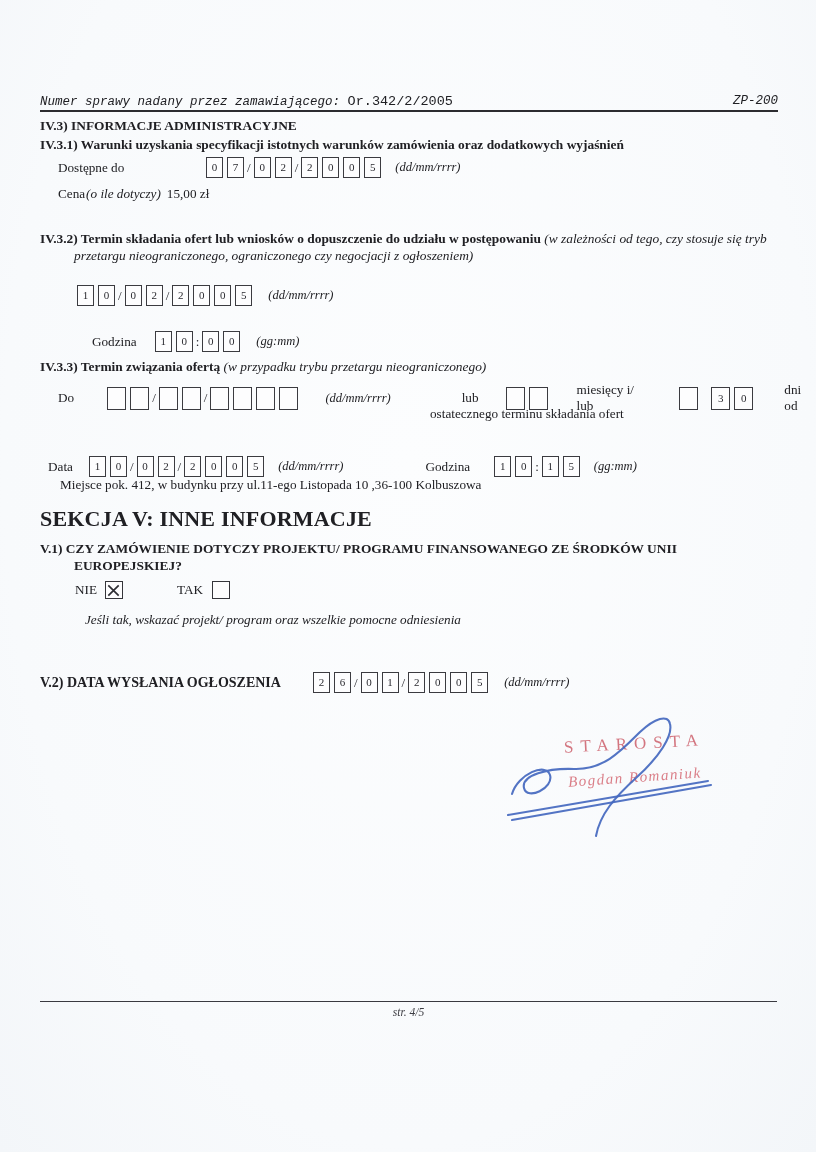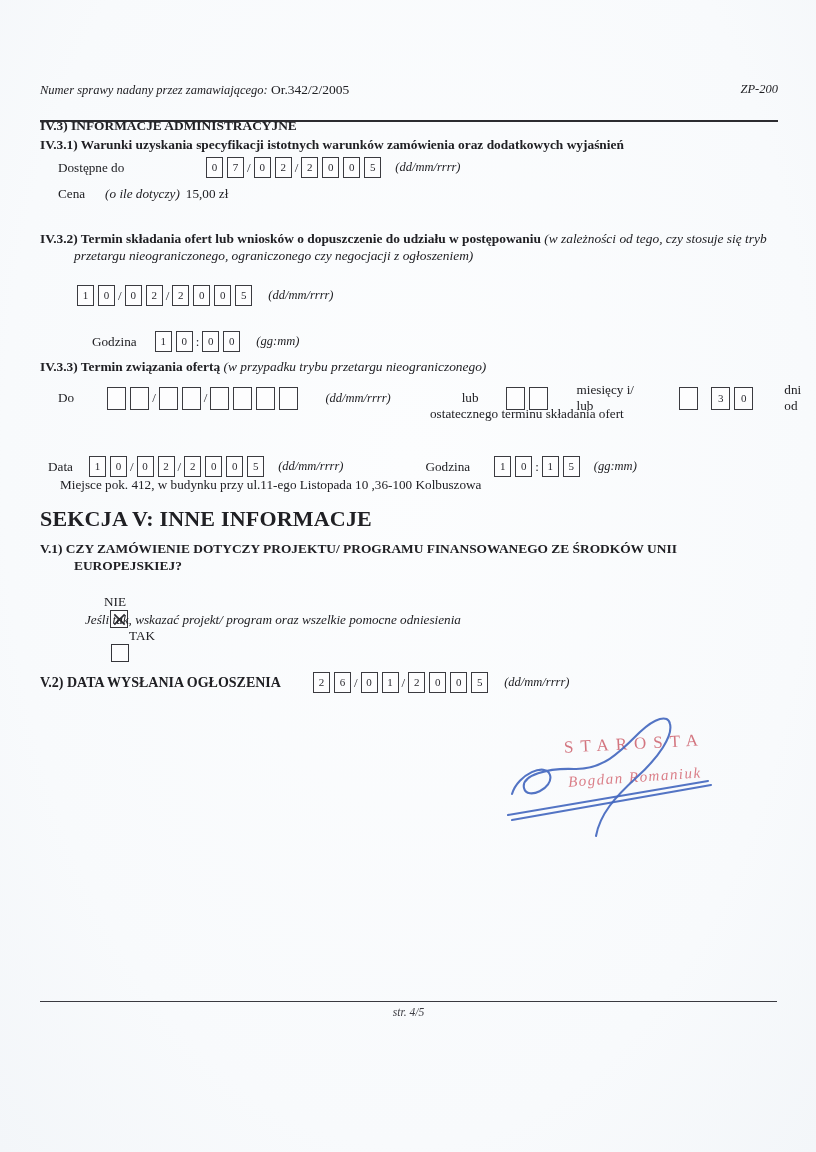--- a/index.html
+++ b/index.html
@@ -11,22 +11,22 @@
     background:#fafbfd;
     background-image:radial-gradient(ellipse at 50% 40%, #fcfdfe 0%, #f8fafc 70%, #f3f6f9 100%);
     font-family:"Liberation Serif", serif;
     color:#202024;
     overflow:hidden;
   }
   .abs{position:absolute;}
   .it{font-style:italic;}
   .b{font-weight:bold;}
   
-  .hdr{left:40px;top:82px;width:738px;display:flex;justify-content:space-between;
-       font-size:12.5px;padding-bottom:22px;border-bottom:2px solid #2c2c30;}
+  .hdr{left:40px;top:94px;width:738px;display:flex;justify-content:space-between;
+       font-size:12.5px;padding-bottom:1px;border-bottom:2px solid #2c2c30;font-family:Liberation Mono, monospace;}
   .hdr .case{white-space:nowrap;}
   .hdr .case .lbl{font-style:italic;}
   .hdr .case .num{font-style:normal;font-size:13.5px;}
   
   .h1{font-size:13.4px;font-weight:bold;line-height:1.25;}
   .hang{padding-left:34px;text-indent:-34px;}
   .big-h{font-size:22px;font-weight:bold;letter-spacing:.2px;}
   .body-t{font-size:13.2px;}
   
   .dgroup{display:inline-flex;align-items:center;}
@@ -86,21 +86,21 @@
         <span class="dbox">2</span>
         <span class="dbox">0</span>
         <span class="dbox">0</span>
         <span class="dbox">5</span>
       </span>
     <span class="fmt" style="margin-left:12px;">(dd/mm/rrrr)</span>
   </div>
 
   <div class="abs row" style="left:58px;top:186px;">
     <span>Cena</span>
-    <span class="it" style="margin-left:20px;">(o ile dotyczy)</span>
+    <span class="it" style="margin-left:1px;">(o ile dotyczy)</span>
     <span style="margin-left:6px;">15,00 zł</span>
   </div>
 
   <div class="abs h1 hang" style="left:40px;top:231px;width:742px;">
     <span class="b">IV.3.2) Termin składania ofert lub wniosków o dopuszczenie do udziału w postępowaniu</span>
     <span class="it" style="font-weight:normal;">(w zależności od tego, czy stosuje się tryb przetargu nieograniczonego, ograniczonego czy negocjacji z ogłoszeniem)</span>
   </div>
 
   <div class="abs row" style="left:75px;top:285px;">
     <span class="dgroup">
@@ -192,21 +192,21 @@
       </span>
     <span class="fmt" style="margin-left:12px;">(gg:mm)</span>
   </div>
 
   <div class="abs body-t" style="left:60px;top:477px;">Miejsce pok. 412, w budynku przy ul.11-ego Listopada 10 ,36-100 Kolbuszowa</div>
 
   <div class="abs big-h" style="left:40px;top:506px;">SEKCJA V: INNE INFORMACJE</div>
 
   <div class="abs h1 hang" style="left:40px;top:541px;width:690px;">V.1) CZY ZAMÓWIENIE DOTYCZY PROJEKTU/ PROGRAMU FINANSOWANEGO ZE ŚRODKÓW UNII EUROPEJSKIEJ?</div>
 
-  <div class="abs row" style="left:75px;top:594px;flex-direction:column;">
+  <div class="abs row" style="left:75px;top:581px;">
     <span>NIE</span>
     <span class="chk" style="margin-left:8px;">
       <svg viewBox="0 0 10 10">
           <path d="M1,1 L9,9 M9,1 L1,9"></path>
         </svg>
     </span>
     <span style="margin-left:54px;">TAK</span>
     <span class="chk" style="margin-left:9px;"></span>
   </div>
 

